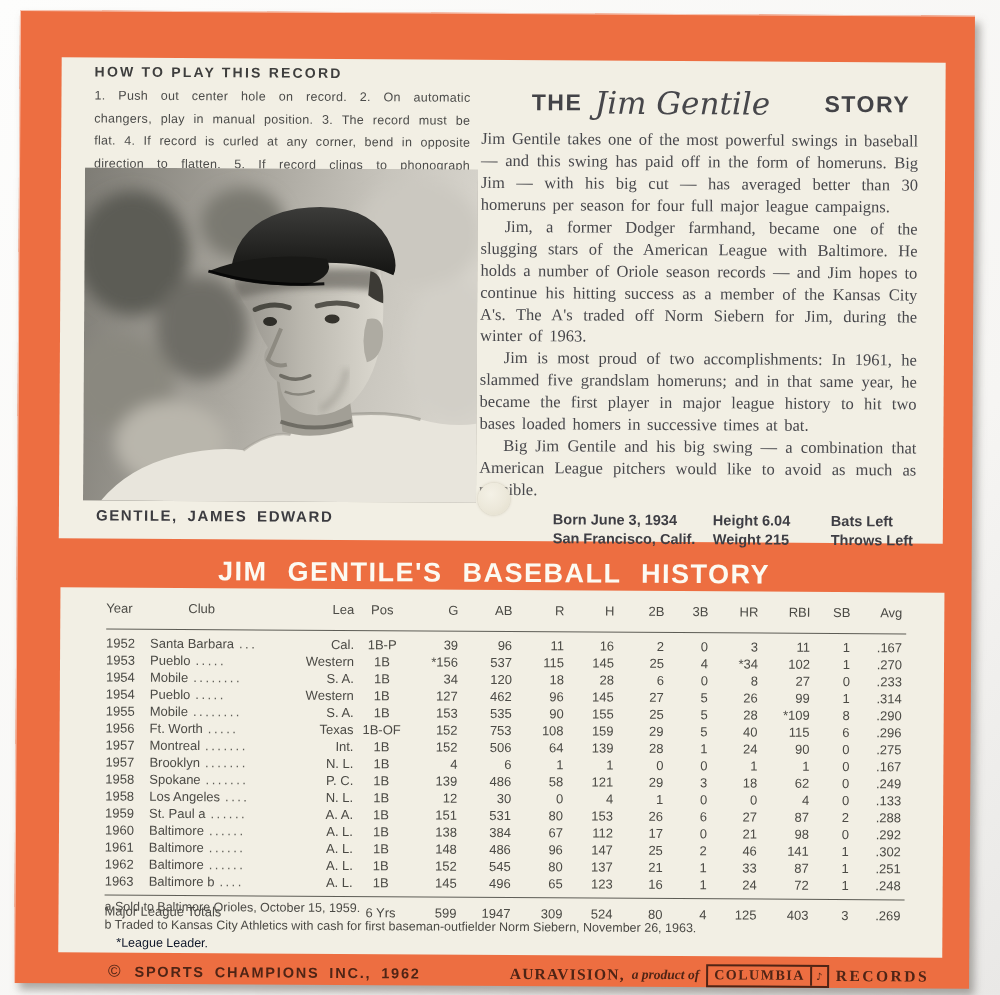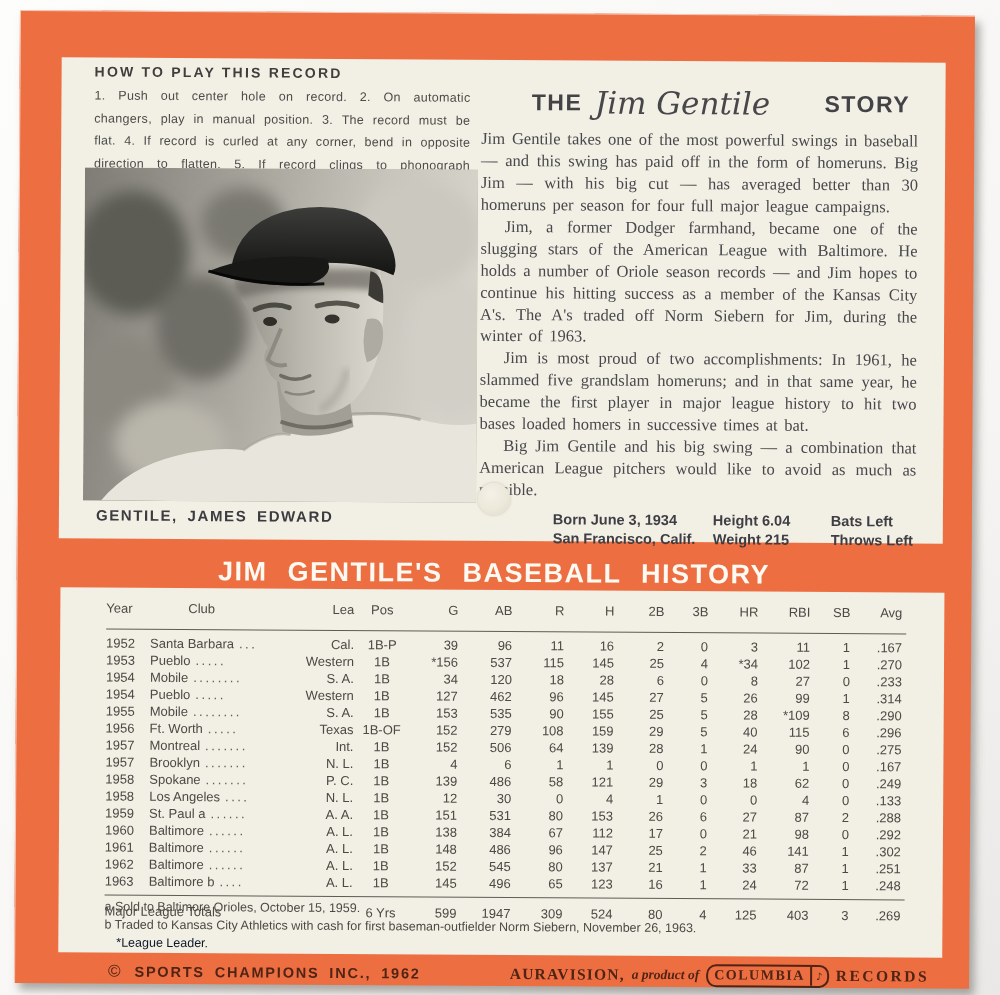--- a/index.html
+++ b/index.html
@@ -73,21 +73,21 @@
   .legend { position:absolute; left:58px; top:348px; font-size:12.5px; color:#0f172a; }
 
   
   .footer { position:absolute; left:48px; right:40px; top:946px; height:30px;
             display:flex; align-items:center; justify-content:space-between; color:#4f2415; }
   .footer-left { display:flex; align-items:center; gap:12px; font-weight:bold; font-size:14.5px; letter-spacing:1.8px; word-spacing:4px; margin-left:46px; }
   .copy-sym { font-size:17px; font-weight:normal; }
   .footer-right { display:flex; align-items:center; gap:7px; font-family:"Liberation Serif","DejaVu Serif",serif; font-weight:bold; }
   .aura { font-size:15.5px; letter-spacing:1.2px; }
   .prod { font-size:13.5px;font-style:italic; }
-  .columbia-box { display:flex; align-items:stretch; border:2px solid #4f2415; border-radius:10px; }
+  .columbia-box { display:flex; align-items:stretch; border:2px solid #4f2415; border-radius:0; }
   .columbia-text { font-size:14px; letter-spacing:1.5px; padding:1px 5px 2px 6px; }
   .columbia-mark { border-left:2px solid #4f2415; width:17px; display:flex; align-items:center; justify-content:center; font-size:10px; font-family:"DejaVu Sans",sans-serif; }
   .records { font-size:15.5px; letter-spacing:2.5px; }
 </style>
 </head>
 <body>
 
 <div class="sleeve">
 
   <div class="panel panel-top">
@@ -299,21 +299,21 @@
             <div class="td num">*109</div>
             <div class="td num">8</div>
             <div class="td num">.290</div>
           </div>
           <div class="grid">
             <div class="td">1956</div>
             <div class="td"><span>Ft. Worth</span><span class="dots">.....</span></div>
             <div class="td col-lea">Texas</div>
             <div class="td ctr">1B-OF</div>
             <div class="td num">152</div>
-            <div class="td num">279</div>
+            <div class="td num">753</div>
             <div class="td num">108</div>
             <div class="td num">159</div>
             <div class="td num">29</div>
             <div class="td num">5</div>
             <div class="td num">40</div>
             <div class="td num">115</div>
             <div class="td num">6</div>
             <div class="td num">.296</div>
           </div>
           <div class="grid">

